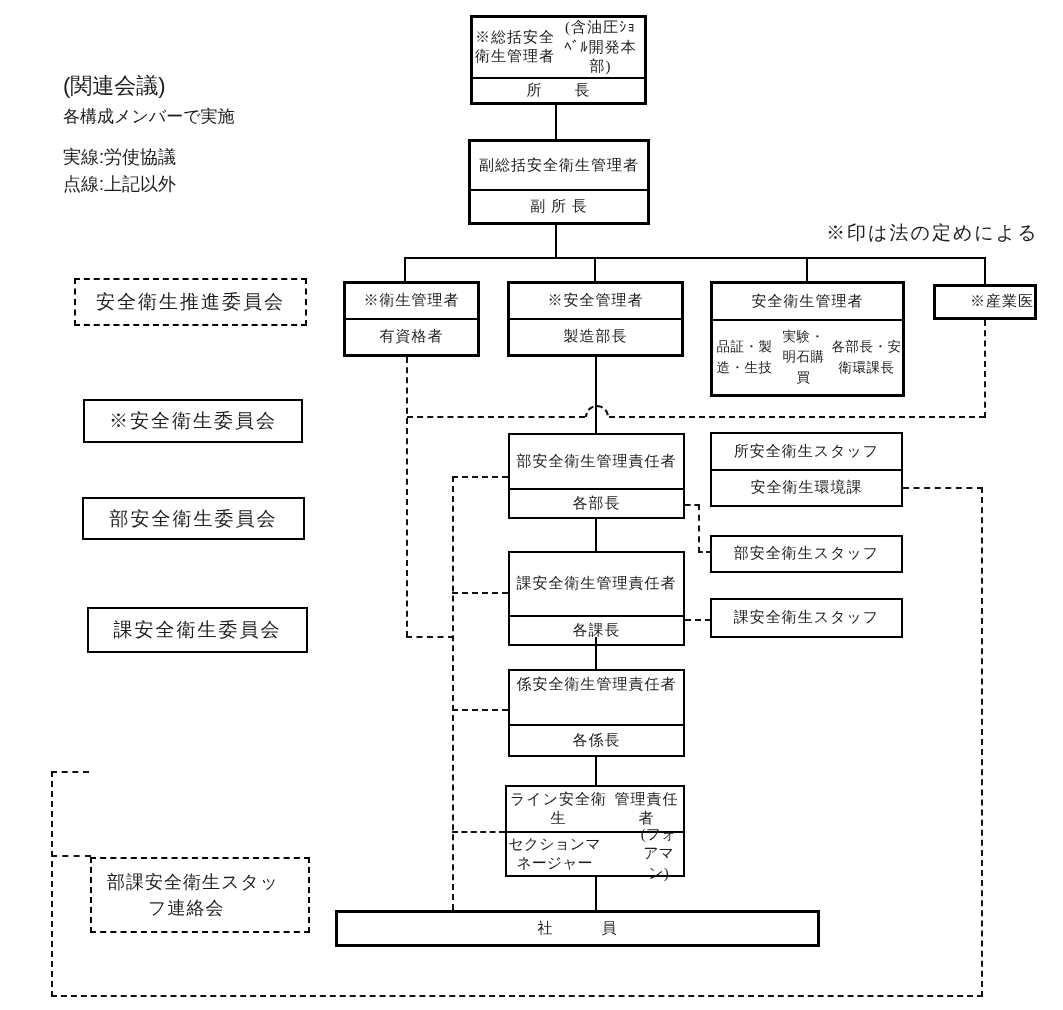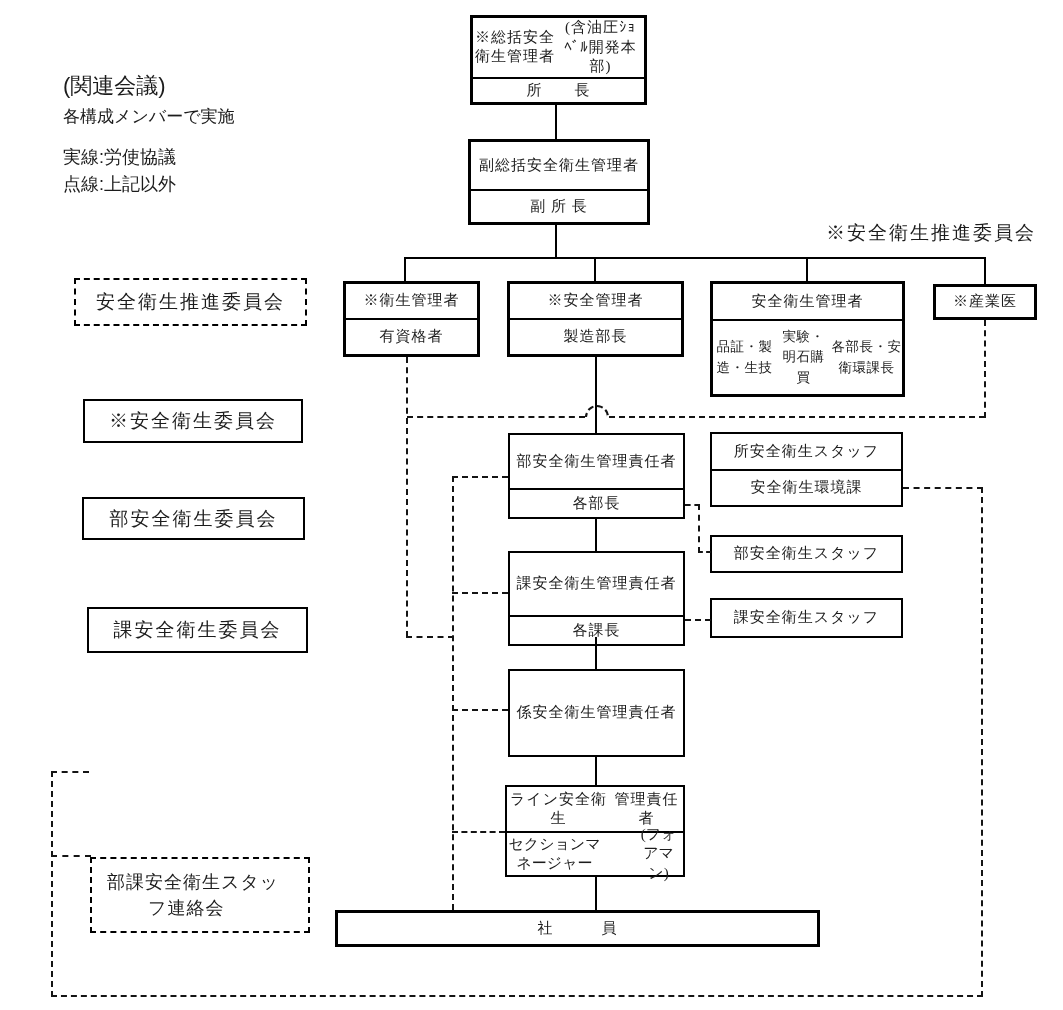--- a/index.html
+++ b/index.html
@@ -50,21 +50,21 @@
 <div class="canvas">
 
   <div class="legend gothic">
     <div class="legend-title">(関連会議)</div>
     <div class="legend-sub">各構成メンバーで実施</div>
     <div class="legend-gap"></div>
     <div class="legend-line">実線:労使協議</div>
     <div class="legend-line">点線:上記以外</div>
   </div>
 
-  <div class="note">※安全衛生推進委員会</div>
+  <div class="note">※印は法の定めによる</div>
 
   <div class="committee dashed" style="left:74px; top:278px; width:233px; height:48px;">
     <span>安全衛生推進委員会</span>
   </div>
   <div class="committee gothic" style="left:83px; top:399px; width:220px; height:44px;">
     <span>※安全衛生委員会</span>
   </div>
   <div class="committee gothic" style="left:82px; top:497px; width:223px; height:43px;">
     <span>部安全衛生委員会</span>
   </div>
@@ -120,21 +120,21 @@
       <span>安全衛生管理者</span>
     </div>
     <div class="sec divided small" style="flex:1; line-height:1.5;">
       <span class="ln">品証・製造・生技</span>
       <span class="ln">実験・明石購買</span>
       <span class="ln">各部長・安衛環課長</span>
     </div>
   </div>
 
   <div class="node thick" style="left:933px; top:284px; width:104px; height:36px;">
-    <div class="sec" style="flex:1;">
+    <div class="sec" style="flex:1;justify-content:flex-end;">
       <span>※産業医</span>
     </div>
   </div>
 
   <div class="node" style="left:508px; top:433px; width:177px; height:86px;">
     <div class="sec" style="flex:1;">
       <span class="ln">部安全衛生</span>
       <span class="ln">管理責任者</span>
     </div>
     <div class="sec divided" style="height:29px;">
@@ -170,20 +170,23 @@
   <div class="node" style="left:710px; top:598px; width:193px; height:40px;">
     <div class="sec" style="flex:1;">
       <span>課安全衛生スタッフ</span>
     </div>
   </div>
 
   <div class="node" style="left:508px; top:669px; width:177px; height:88px;gap:25px;">
     <div class="sec" style="flex:1;">
       <span class="ln">係安全衛生</span>
       <span class="ln">管理責任者</span>
+    </div>
+    <div class="sec divided" style="height:31px;">
+      <span>各係長</span>
     </div>
   </div>
 
   <div class="node" style="left:505px; top:785px; width:180px; height:92px;">
     <div class="sec" style="flex:1;">
       <span class="ln">ライン安全衛生</span>
       <span class="ln">管理責任者</span>
     </div>
     <div class="sec divided" style="height:44px; letter-spacing:0;gap:32px;">
       <span class="ln">セクションマネージャー</span>

